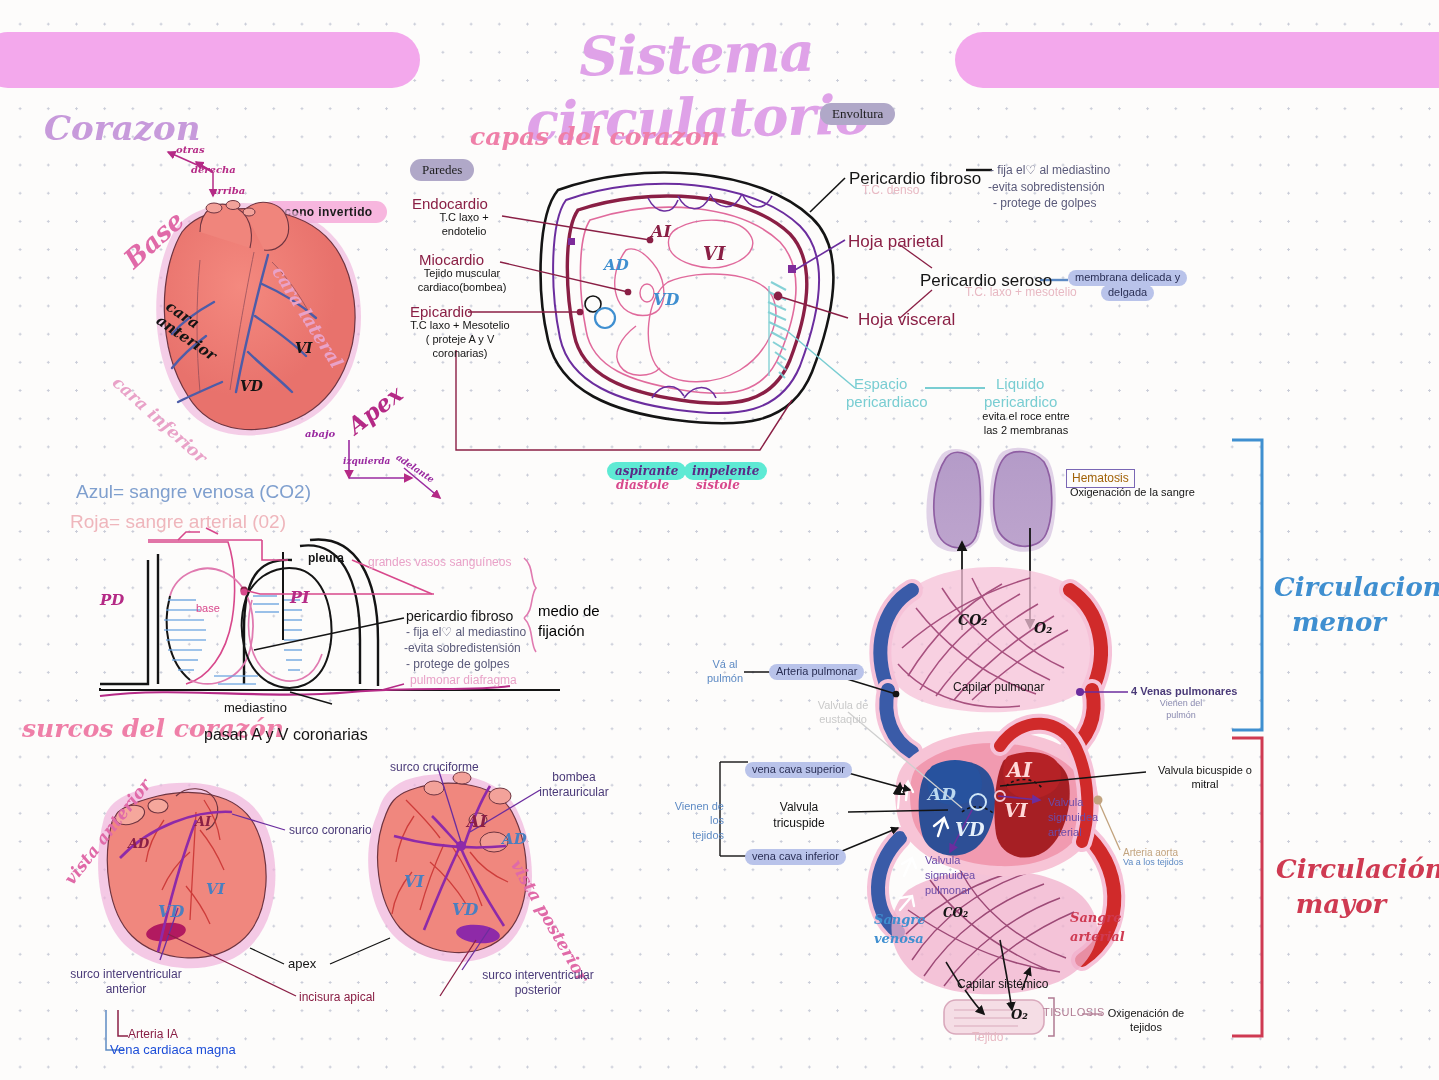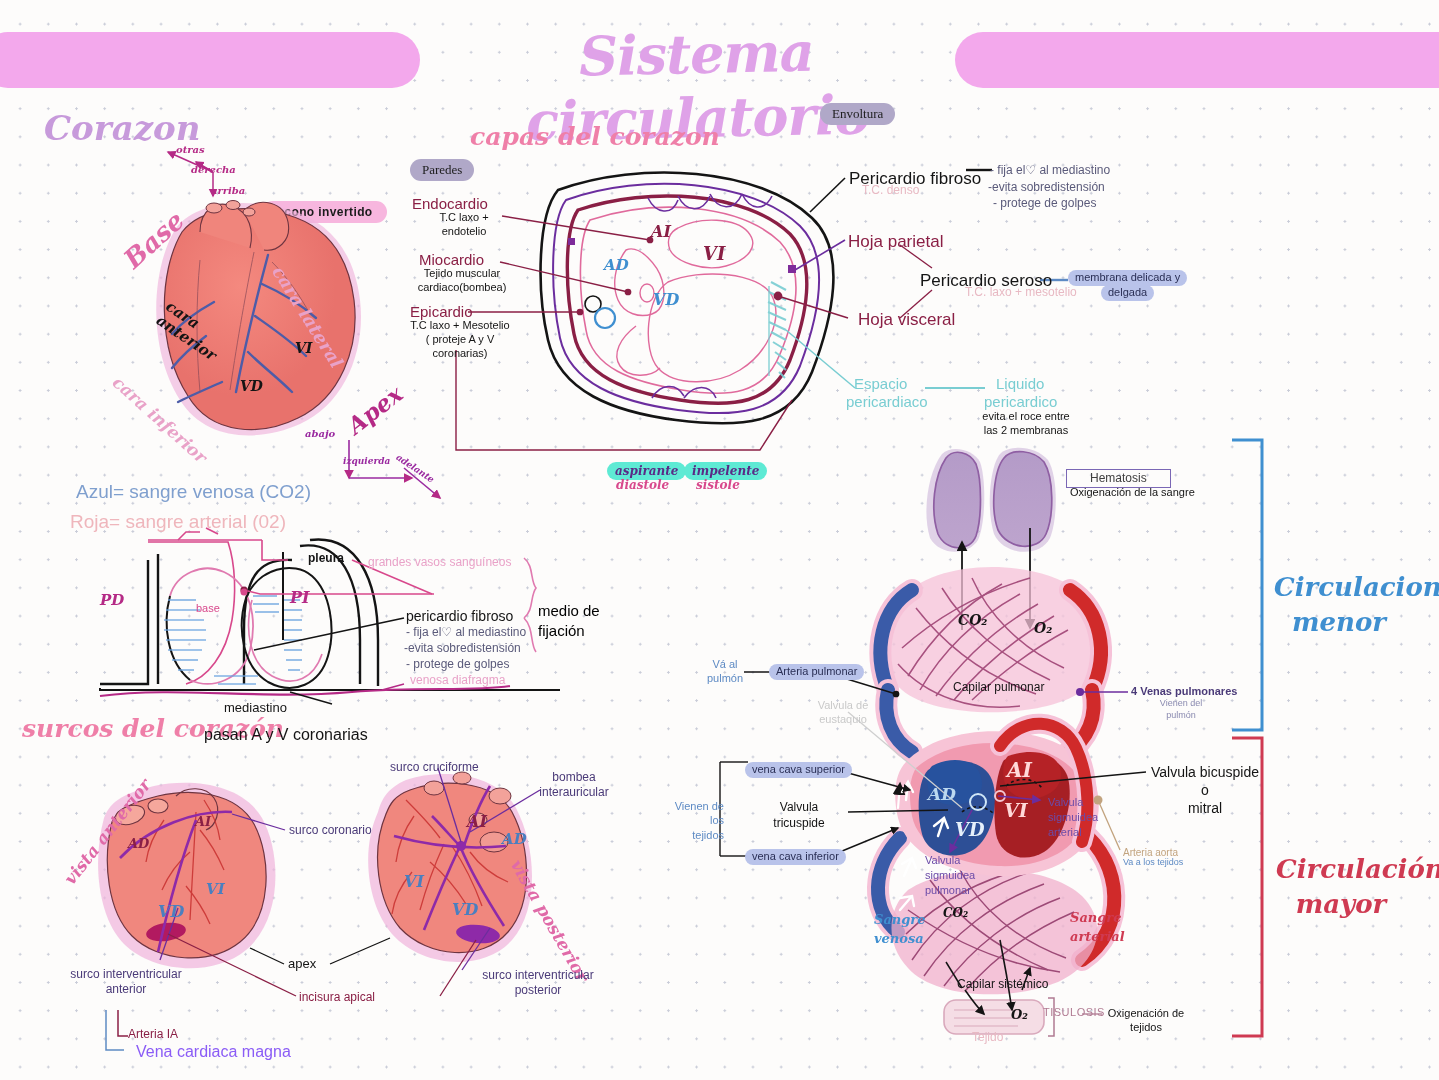--- a/index.html
+++ b/index.html
@@ -52,21 +52,21 @@
   
   #artboard{position:absolute;left:0;top:0;width:1439px;height:1080px;pointer-events:none;}
 
   .rot-base{transform:rotate(-42deg);}
   .rot-lat{transform:rotate(58deg);}
   .rot-inf{transform:rotate(42deg);}
   .rot-apex{transform:rotate(-38deg);}
   .rot-va{transform:rotate(-52deg);}
   .rot-vp{transform:rotate(60deg);}
   .rot-cara{transform:rotate(34deg);}
-  .boxed{border:1.4px solid #7a67b5;padding:1px 23px;color:#404040;font-size:12px;}
+  .boxed{border:1.4px solid #7a67b5;padding:1px 5px;color:#a16207;font-size:12px;}
 </style>
 </head>
 <body>
 
 <div class="abs" id="header-band-left"></div>
 <div class="abs" id="header-band-right"></div>
 <div class="abs nosel" id="page-title">Sistema circulatorio</div>
 
 <div class="abs nosel sect-h" id="h-corazon">Corazon</div>
 <div class="abs nosel sect-h" id="h-capas">capas del corazon</div>
@@ -575,38 +575,38 @@
 <div class="abs nosel hand" style="left:290px;top:588px;font-size:16px;color:#b52a86;">PI</div>
 <div class="abs nosel lbl" style="left:196px;top:602px;font-size:11px;color:#d8488c;">base</div>
 <div class="abs nosel lbl" style="left:308px;top:551px;font-size:12px;font-weight:bold;color:#141414;">pleura</div>
 <div class="abs nosel lbl" style="left:368px;top:555px;font-size:12px;color:#e9a2c8;">grandes vasos sanguíneos</div>
 <div class="abs nosel lbl" style="left:538px;top:572px;font-size:15px;color:#000000;white-space:pre-line;line-height:1.3;margin-top:29px;">medio de
 fijación</div>
 <div class="abs nosel lbl" style="left:406px;top:608px;font-size:14px;color:#141414;">pericardio fibroso</div>
 <div class="abs nosel lbl" style="left:406px;top:625px;font-size:12px;color:#5a5a7a;">- fija el♡ al mediastino</div>
 <div class="abs nosel lbl" style="left:404px;top:641px;font-size:12px;color:#5a5a7a;">-evita sobredistensión</div>
 <div class="abs nosel lbl" style="left:406px;top:657px;font-size:12px;color:#5a5a7a;">- protege de golpes</div>
-<div class="abs nosel lbl" style="left:410px;top:673px;font-size:12px;color:#e9a2c8;">venosa diafragma</div>
+<div class="abs nosel lbl" style="left:410px;top:673px;font-size:12px;color:#e9a2c8;">pulmonar diafragma</div>
 <div class="abs nosel lbl" style="left:224px;top:700px;font-size:13px;color:#141414;">mediastino</div>
 <div class="abs nosel lbl" style="left:204px;top:725px;font-size:16px;color:#141414;">pasan A y V coronarias</div>
 
 <div class="abs nosel hand rot-va" style="left:60px;top:876px;font-size:17px;color:#e06aa8;transform-origin:left top;">vista anterior</div>
 <div class="abs nosel hand rot-vp" style="left:524px;top:856px;font-size:17px;color:#e06aa8;transform-origin:left top;">vista posterior</div>
 <div class="abs nosel lbl" style="left:289px;top:823px;font-size:12px;color:#4a3a78;">surco coronario</div>
 <div class="abs nosel lbl" style="left:390px;top:760px;font-size:12px;color:#4a3a78;">surco cruciforme</div>
 <div class="abs nosel lbl" style="left:528px;top:770px;font-size:12px;color:#4a3a78;text-align:center;width:92px;white-space:pre-line;line-height:1.25;">bombea
 interauricular</div>
 <div class="abs nosel lbl" style="left:52px;top:967px;font-size:12px;color:#4a3a78;text-align:center;width:148px;white-space:pre-line;line-height:1.25;">surco interventricular
 anterior</div>
 <div class="abs nosel lbl" style="left:462px;top:968px;font-size:12px;color:#4a3a78;text-align:center;width:152px;white-space:pre-line;line-height:1.25;">surco interventricular
 posterior</div>
 <div class="abs nosel lbl" style="left:288px;top:956px;font-size:13px;color:#141414;">apex</div>
 <div class="abs nosel lbl" style="left:299px;top:990px;font-size:12px;color:#8a1f45;">incisura apical</div>
 <div class="abs nosel lbl" style="left:128px;top:1027px;font-size:12px;color:#8a1f45;">Arteria IA</div>
-<div class="abs nosel lbl" style="left:136px;top:1042px;font-size:16px;color:#8b5cf6;">Vena cardiaca magna</div>
+<div class="abs nosel lbl" style="left:110px;top:1042px;font-size:13px;color:#1d4ed8;">Vena cardiaca magna</div>
 <div class="abs nosel hand" style="left:195px;top:814px;font-size:13px;color:#8a1f45;">AI</div>
 <div class="abs nosel hand" style="left:128px;top:836px;font-size:13px;color:#8a1f45;">AD</div>
 <div class="abs nosel hand" style="left:206px;top:880px;font-size:15px;color:#4a7fc0;">VI</div>
 <div class="abs nosel hand" style="left:158px;top:902px;font-size:16px;color:#4a7fc0;">VD</div>
 <div class="abs nosel hand" style="left:467px;top:812px;font-size:16px;color:#8a1f45;">AI</div>
 <div class="abs nosel hand" style="left:502px;top:830px;font-size:15px;color:#4a7fc0;">AD</div>
 <div class="abs nosel hand" style="left:404px;top:872px;font-size:16px;color:#4a7fc0;">VI</div>
 <div class="abs nosel hand" style="left:452px;top:900px;font-size:16px;color:#4a7fc0;">VD</div>
 
 <div class="abs nosel lbl boxed" style="left:1066px;top:469px;">Hematosis</div>
@@ -622,21 +622,21 @@
 <div class="abs nosel lbl hl-blue" style="left:745px;top:762px;font-size:11px;">vena cava superior</div>
 <div class="abs nosel lbl hl-blue" style="left:745px;top:849px;font-size:11px;">vena cava inferior</div>
 <div class="abs nosel lbl" style="left:668px;top:799px;font-size:11px;color:#5d8ac4;text-align:right;width:56px;white-space:pre-line;line-height:1.3;">Vienen de
 los
 tejidos</div>
 <div class="abs nosel lbl" style="left:762px;top:800px;font-size:12px;color:#141414;text-align:center;width:74px;white-space:pre-line;line-height:1.3;">Valvula
 tricuspide</div>
 <div class="abs nosel lbl" style="left:1131px;top:685px;font-size:11px;font-weight:bold;color:#4a3a78;">4 Venas pulmonares</div>
 <div class="abs nosel lbl" style="left:1140px;top:698px;font-size:9px;color:#8a8ab0;text-align:center;width:82px;white-space:pre-line;line-height:1.3;">Vienen del
 pulmón</div>
-<div class="abs nosel lbl" style="left:1150px;top:763px;font-size:14px;color:#141414;text-align:center;width:110px;white-space:pre-line;line-height:1.3;">Valvula bicuspide o
+<div class="abs nosel lbl" style="left:1150px;top:763px;font-size:11px;color:#141414;text-align:center;width:110px;white-space:pre-line;line-height:1.3;">Valvula bicuspide o
 mitral</div>
 <div class="abs nosel lbl" style="left:1048px;top:795px;font-size:11px;color:#6b4ba8;white-space:pre-line;line-height:1.35;">Valvula
 sigmuidea
 arterial</div>
 <div class="abs nosel lbl" style="left:925px;top:853px;font-size:11px;color:#6b4ba8;white-space:pre-line;line-height:1.35;">Valvula
 sigmuidea
 pulmonar</div>
 <div class="abs nosel lbl" style="left:1123px;top:847px;font-size:10px;color:#c2a37e;">Arteria aorta</div>
 <div class="abs nosel lbl" style="left:1123px;top:857px;font-size:9px;color:#5d8ac4;">Va a los tejidos</div>
 <div class="abs nosel hand" style="left:874px;top:911px;font-size:13px;color:#3f8fd0;white-space:pre-line;line-height:1.45;">Sangre

